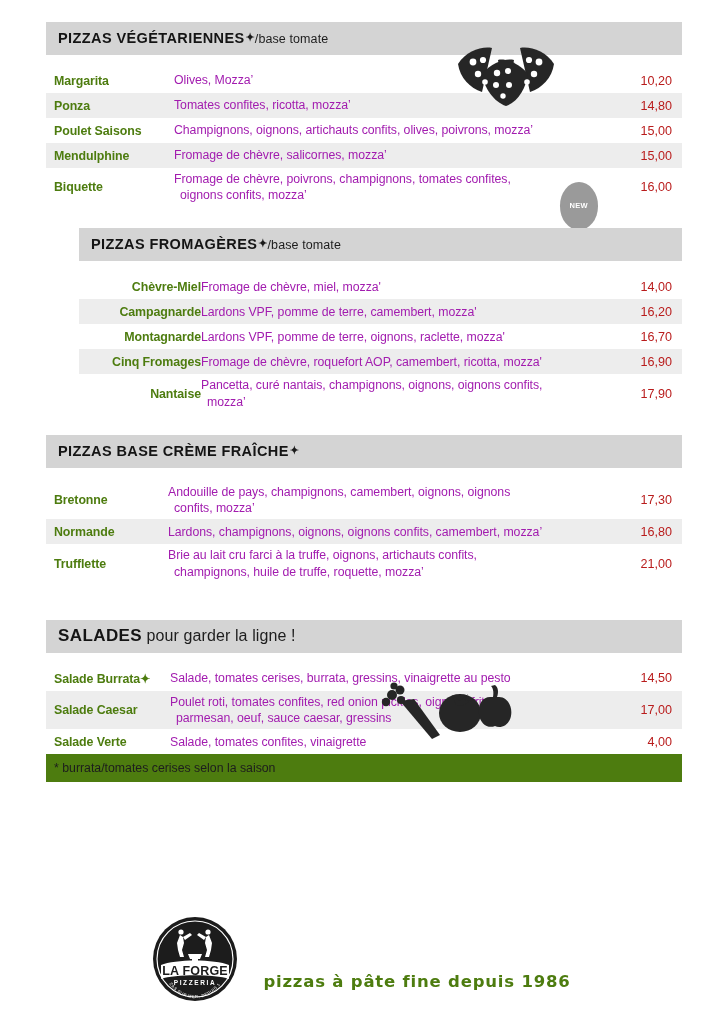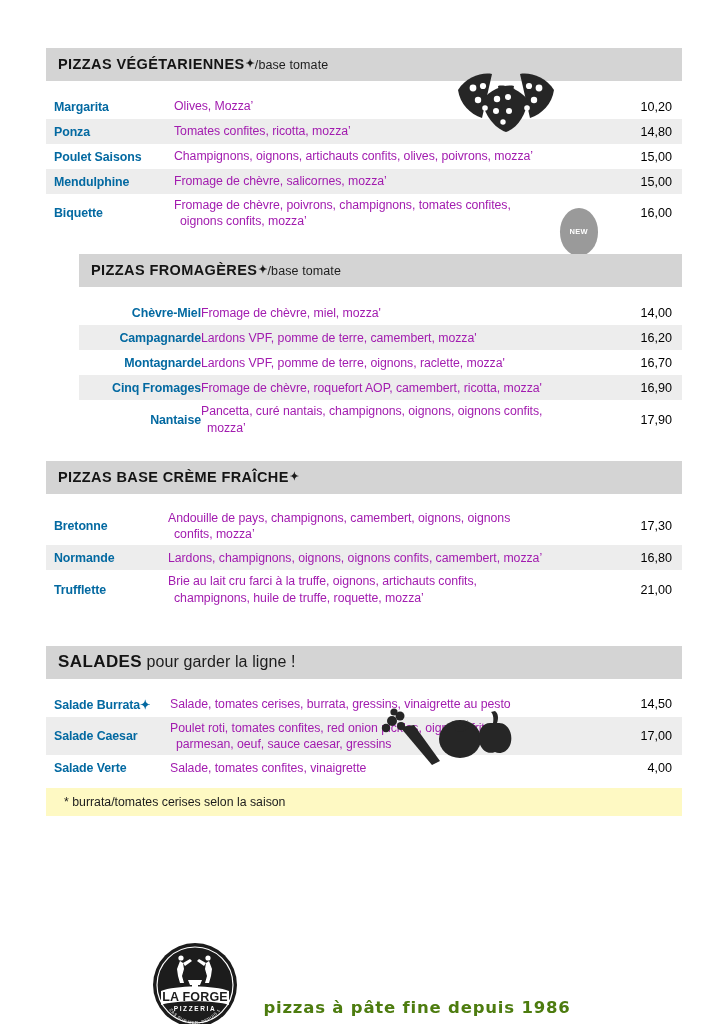--- a/index.html
+++ b/index.html
@@ -29,21 +29,21 @@
     position: absolute;
     z-index: 5;
     pointer-events: none;
   }
   .art-pizza { left: 452px; top: 18px; }
   .art-veg   { left: 378px; top: 655px; }
 
   
   .section { position: relative; }
 
-  .sec-veg   { margin: 48px 42px 0 46px; }
+  .sec-veg   { margin: 22px 42px 0 46px; }
   .sec-from  { margin: 22px 42px 0 79px; }
   .sec-creme { margin: 22px 42px 8px 46px; }
   .sec-sal   { margin: 37px 42px 0 46px; }
 
   .sec-head {
     background: #d4d4d4;
     padding: 7px 0 8px 12px;
     position: relative;
     z-index: 1;
   }
@@ -78,35 +78,35 @@
     align-items: center;
     min-height: 25px;
     padding: 3px 0 3px 0;
     position: relative;
   }
   .row.alt { background: #ededed; }
 
   .r-name {
     font-weight: bold;
     font-size: 12.4px;
-    color: #0369a1;
+    color: #4d7c0f;
     flex: 0 0 auto;
     padding-left: 8px;
     letter-spacing: -0.1px;
   }
   .r-desc {
     font-size: 12.3px;
     color: #a21caf;
     flex: 1 1 auto;
     line-height: 1.32;
     letter-spacing: -0.05px;
   }
   .r-price {
     font-size: 12.6px;
-    color: #000000;
+    color: #b91c1c;
     flex: 0 0 auto;
     text-align: right;
     padding-right: 10px;
     white-space: nowrap;
   }
 
   
   .sec-veg   .r-name { width: 128px; }
   .sec-veg   .r-price{ width: 78px; }
   .sec-from  .r-name { width: 122px; text-align: right; }
@@ -133,25 +133,25 @@
     line-height: 1;
   }
   .badge-slot {
     position: absolute;
     right: 84px;
     top: 14px;
   }
 
   
   .note-row {
-    background: #fef9c3;
-    padding: 7px 0 7px 18px;
+    background: #4d7c0f;
+    padding: 7px 0 7px 8px;
     font-size: 12.3px;
     color: #1d1d1d;
-    margin-top: 8px;
+    margin-top: 0;
   }
 
   
   .footer {
     position: absolute;
     left: 0;
     right: 0;
     top: 895px;
     display: flex;
     align-items: center;

